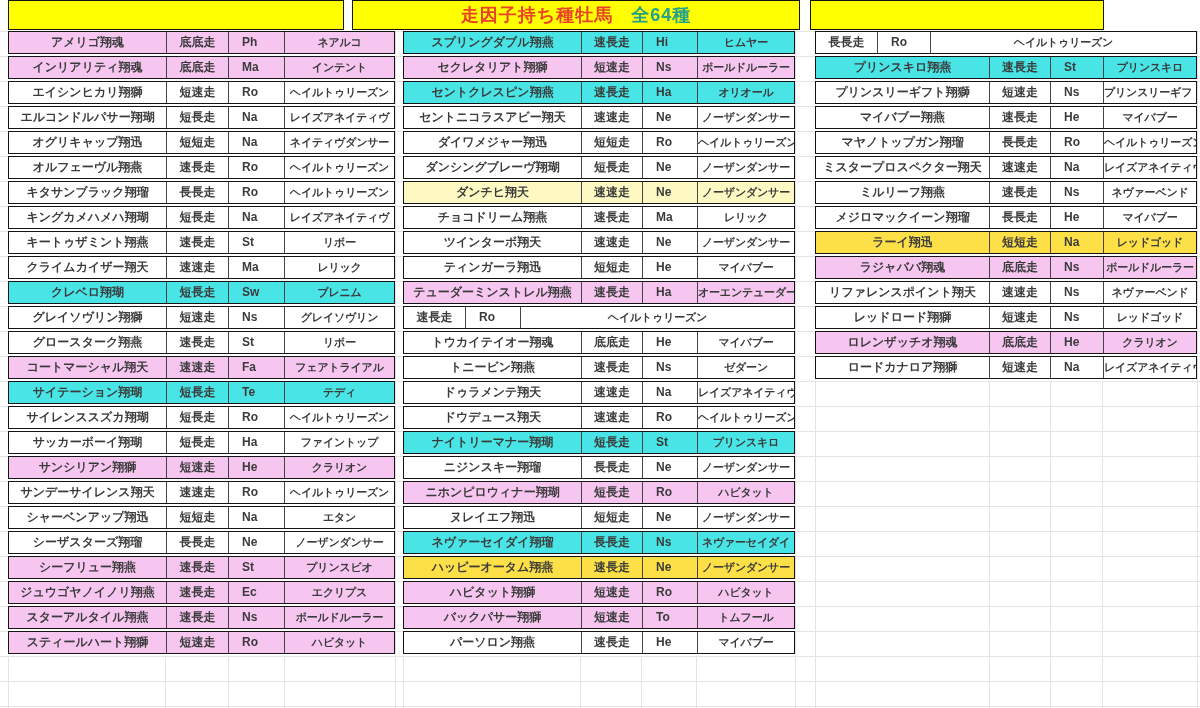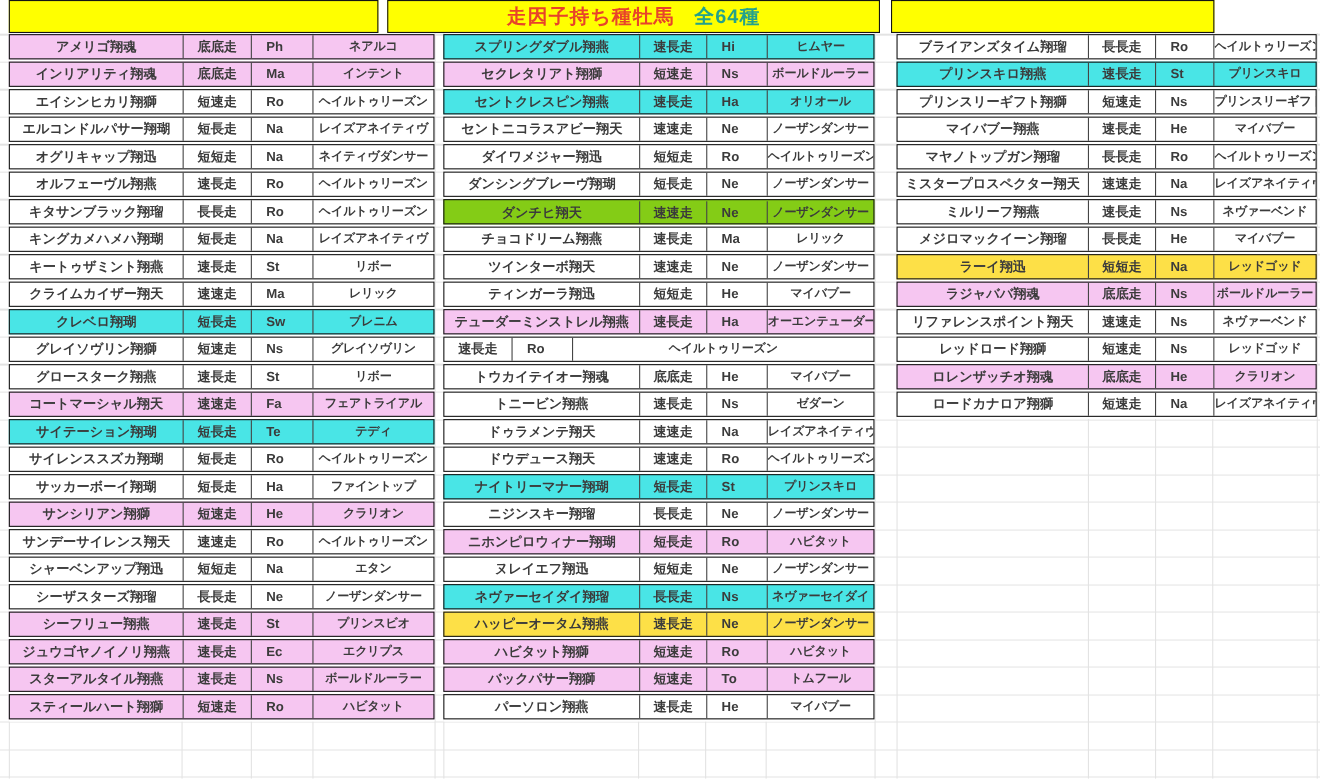--- a/index.html
+++ b/index.html
@@ -254,21 +254,21 @@
     <div class="cell c-type">短短走</div>
     <div class="cell c-code">Ro</div>
     <div class="cell c-anc">ヘイルトゥリーズン</div>
   </div>
       <div class="hrow" style="background: rgb(255, 255, 255);">
     <div class="cell c-name">ダンシングブレーヴ翔瑚</div>
     <div class="cell c-type">短長走</div>
     <div class="cell c-code">Ne</div>
     <div class="cell c-anc">ノーザンダンサー</div>
   </div>
-      <div class="hrow" style="background: #84cc16; align-items: center;">
+      <div class="hrow" style="background: #fef9c3;">
     <div class="cell c-name">ダンチヒ翔天</div>
     <div class="cell c-type">速速走</div>
     <div class="cell c-code">Ne</div>
     <div class="cell c-anc">ノーザンダンサー</div>
   </div>
       <div class="hrow" style="background: rgb(255, 255, 255);">
     <div class="cell c-name">チョコドリーム翔燕</div>
     <div class="cell c-type">速長走</div>
     <div class="cell c-code">Ma</div>
     <div class="cell c-anc">レリック</div>
@@ -370,21 +370,20 @@
   </div>
       <div class="hrow" style="background: rgb(255, 255, 255);">
     <div class="cell c-name">パーソロン翔燕</div>
     <div class="cell c-type">速長走</div>
     <div class="cell c-code">He</div>
     <div class="cell c-anc">マイバブー</div>
   </div>
     </div>
   <div class="htable" id="table-2">
       <div class="hrow" style="background: rgb(255, 255, 255);">
-    <div class="cell c-name">ブライアンズタイム翔瑠</div>
     <div class="cell c-type">長長走</div>
     <div class="cell c-code">Ro</div>
     <div class="cell c-anc">ヘイルトゥリーズン</div>
   </div>
       <div class="hrow" style="background: rgb(73, 229, 230);">
     <div class="cell c-name">プリンスキロ翔燕</div>
     <div class="cell c-type">速長走</div>
     <div class="cell c-code">St</div>
     <div class="cell c-anc">プリンスキロ</div>
   </div>

